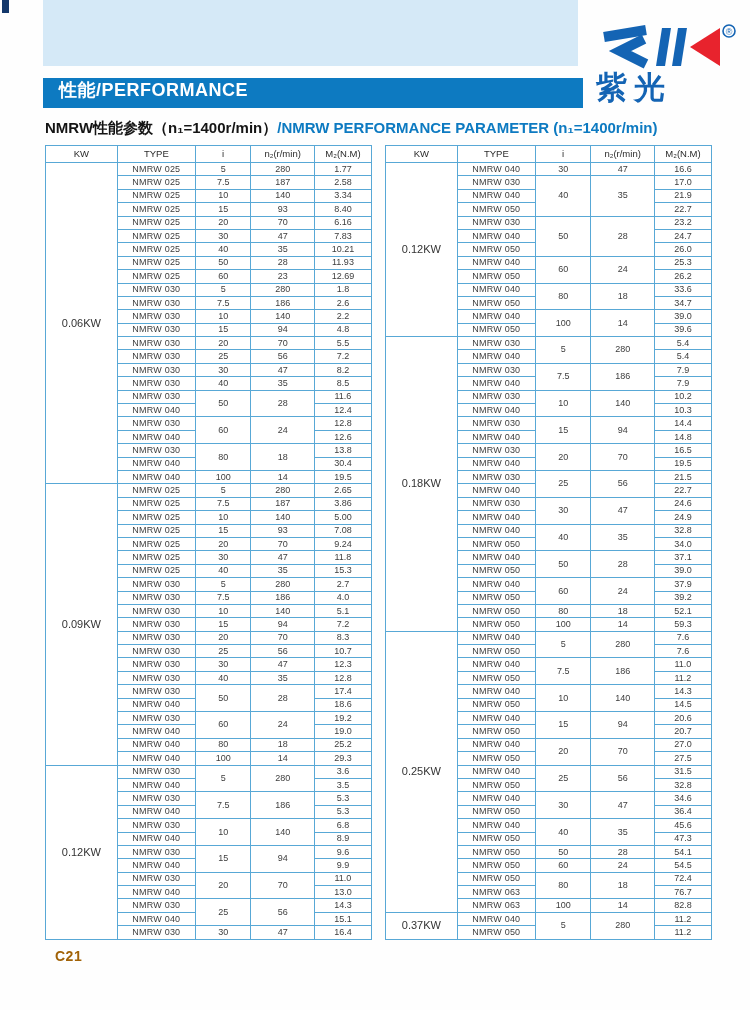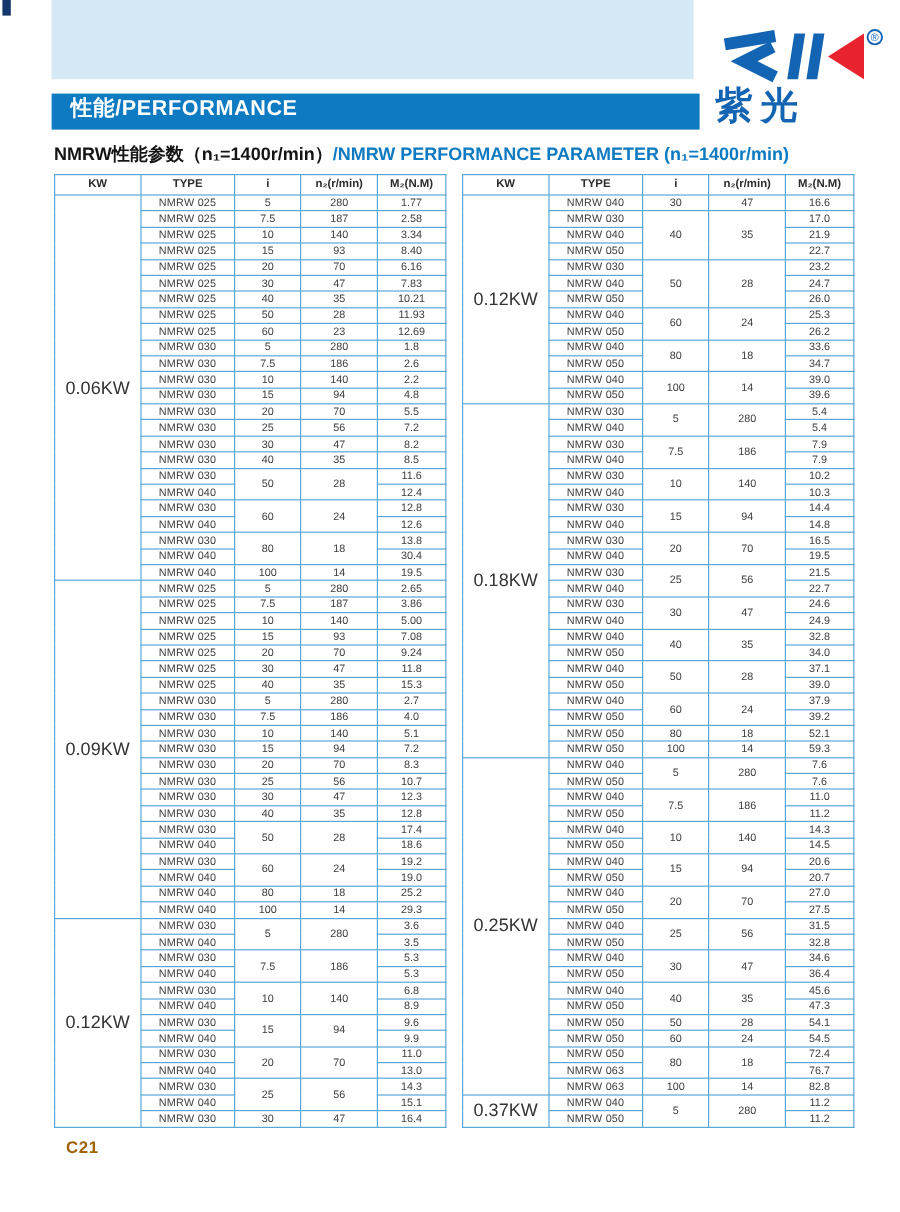--- a/index.html
+++ b/index.html
@@ -18,23 +18,23 @@
   .logo svg{display:block;}
   .brand-cn{color:#1464b4;font-size:31px;font-weight:bold;letter-spacing:7px;margin-top:1px;padding-left:2px;line-height:1.1;}
 
   .doc-title{position:absolute;left:45px;top:119px;width:680px;font-size:15px;font-weight:bold;white-space:nowrap;}
   .t-cn{color:#141414;}
   .t-en{color:#0d7ac1;}
 
   .tables{position:absolute;left:45px;top:145px;width:668px;display:flex;gap:13px;align-items:flex-start;}
   table{border-collapse:collapse;table-layout:fixed;width:327px;border:1.5px solid #2e87c2;background:#fff;}
   th,td{border:1px solid #58a8d6;text-align:center;vertical-align:middle;padding:0;line-height:1;}
-  th{height:16px;font-size:9.5px;font-weight:bold;color:#2b2b2b;}
+  th{height:16px;font-size:9.5px;font-weight:normal;color:#2b2b2b;}
   td{height:12.4px;font-size:9px;color:#3d3d3d;}
-  td.kw{font-size:15px;color:#333;margin-top:40px;}
+  td.kw{font-size:11px;color:#333;margin-top:40px;}
   td.type{letter-spacing:.2px;}
   tr.sec-start td{border-top:1.6px solid #3490c8;}
 
   .page-num{position:absolute;left:55px;top:948px;font-size:14px;font-weight:bold;color:#a16207;letter-spacing:.5px;}
 </style>
 </head>
 <body>
 
 <div class="page">
 

